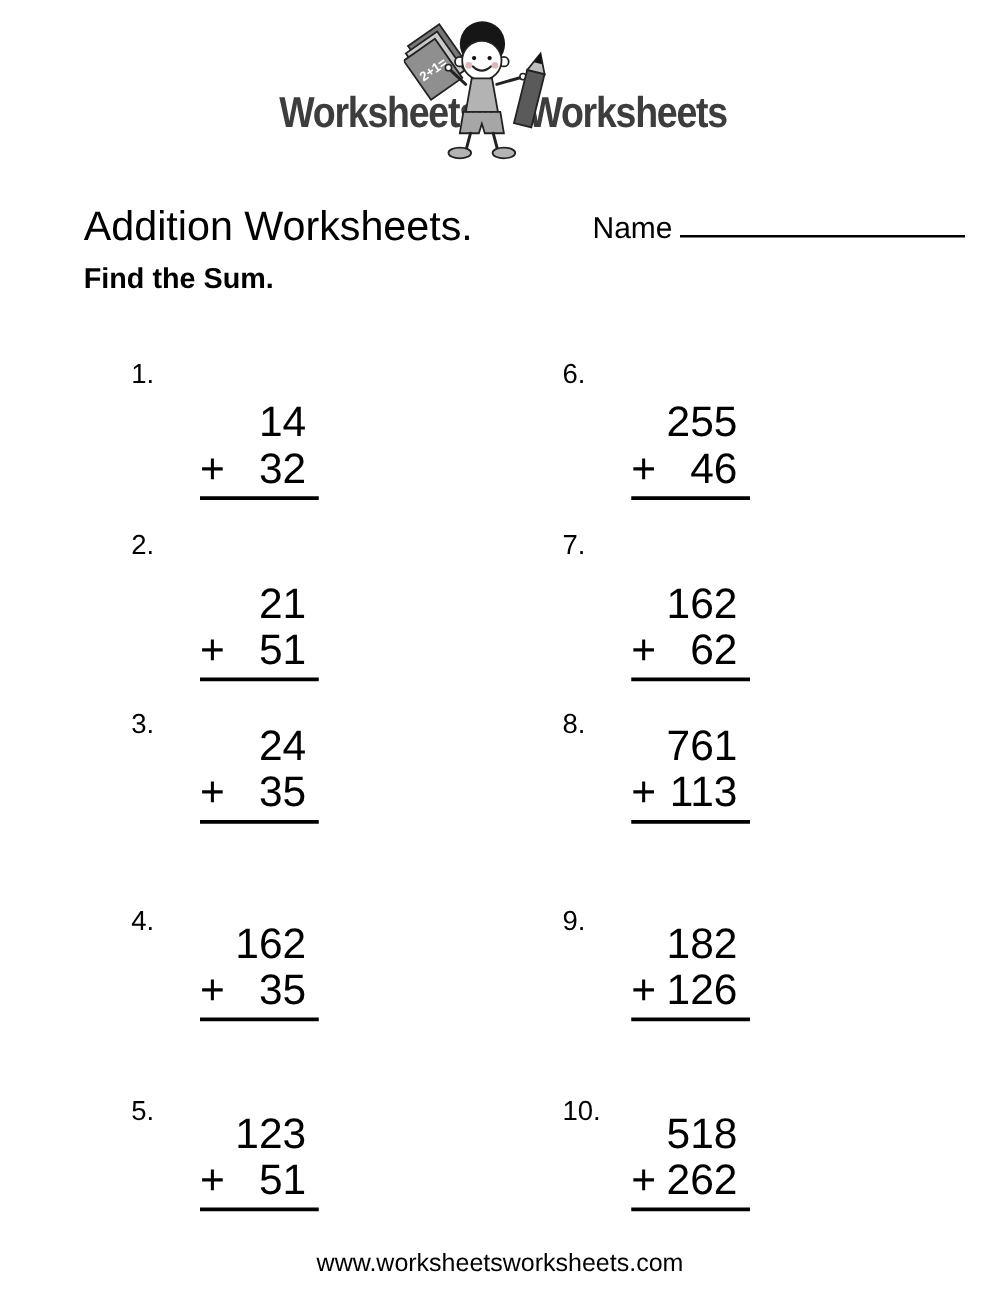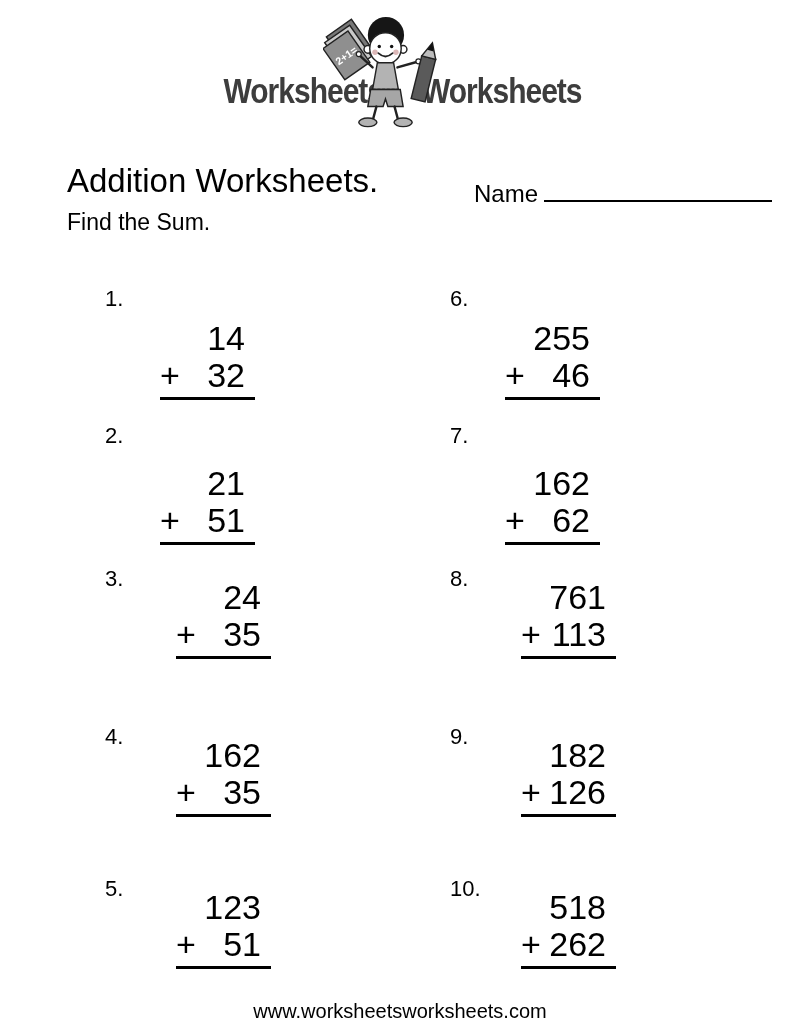--- a/index.html
+++ b/index.html
@@ -10,32 +10,32 @@
   
   .logo-text {
     position:absolute; top:72px; font-size:30px; font-weight:bold;
     letter-spacing:-1px; transform:scaleY(1.15); transform-origin:top;
   }
   .logo-text.left  { right:417px; }
   .logo-text.right { left:422px; }
   .boy-svg { position:absolute; left:323px; top:6px; width:124px; height:122px; }
   
   .title { position:absolute; left:67px; top:162px; font-size:33px; }
-  .name-row { position:absolute; left:474px; top:178px; font-size:24px; white-space:nowrap; }
+  .name-row { position:absolute; left:474px; top:166px; font-size:24px; white-space:nowrap; }
   .name-line { display:inline-block; width:228px; height:22px; border-bottom:2.5px solid #000; margin-left:6px; }
-  .instruction { position:absolute; left:67px; top:209px; font-size:23px; }
+  .instruction { position:absolute; left:67px; top:209px; font-size:23px;font-weight:bold; }
   
   .problem { position:absolute; display:flex; align-items:flex-start; }
   .p-label { width:55px; font-size:22px; }
   .calc { width:95px; font-size:34px; line-height:1.0;margin-top:43px; }
   .top-op { text-align:right; padding-right:10px; }
   .bot-row { display:flex; justify-content:space-between; margin-top:3px; padding-right:10px; }
   .sum-line { border-top:3px solid #000; margin-top:5px; height:0; }
   .label-low .p-label { margin-top:8px; }
-  .calc-low  .calc    { margin-top:14px;margin-left:16px; }
+  .calc-low  .calc    { margin-top:14px; }
   .col-l { left:105px; } .col-r { left:450px; }
   .row1 { top:278px; } .row2 { top:423px; } .row3 { top:566px; }
   .row4 { top:724px; } .row5 { top:876px; }
   
   .footer { position:absolute; left:0; right:0; top:1000px; text-align:center; font-size:20px; }
 </style>
 </head>
 <body>
 
 <div class="page">

